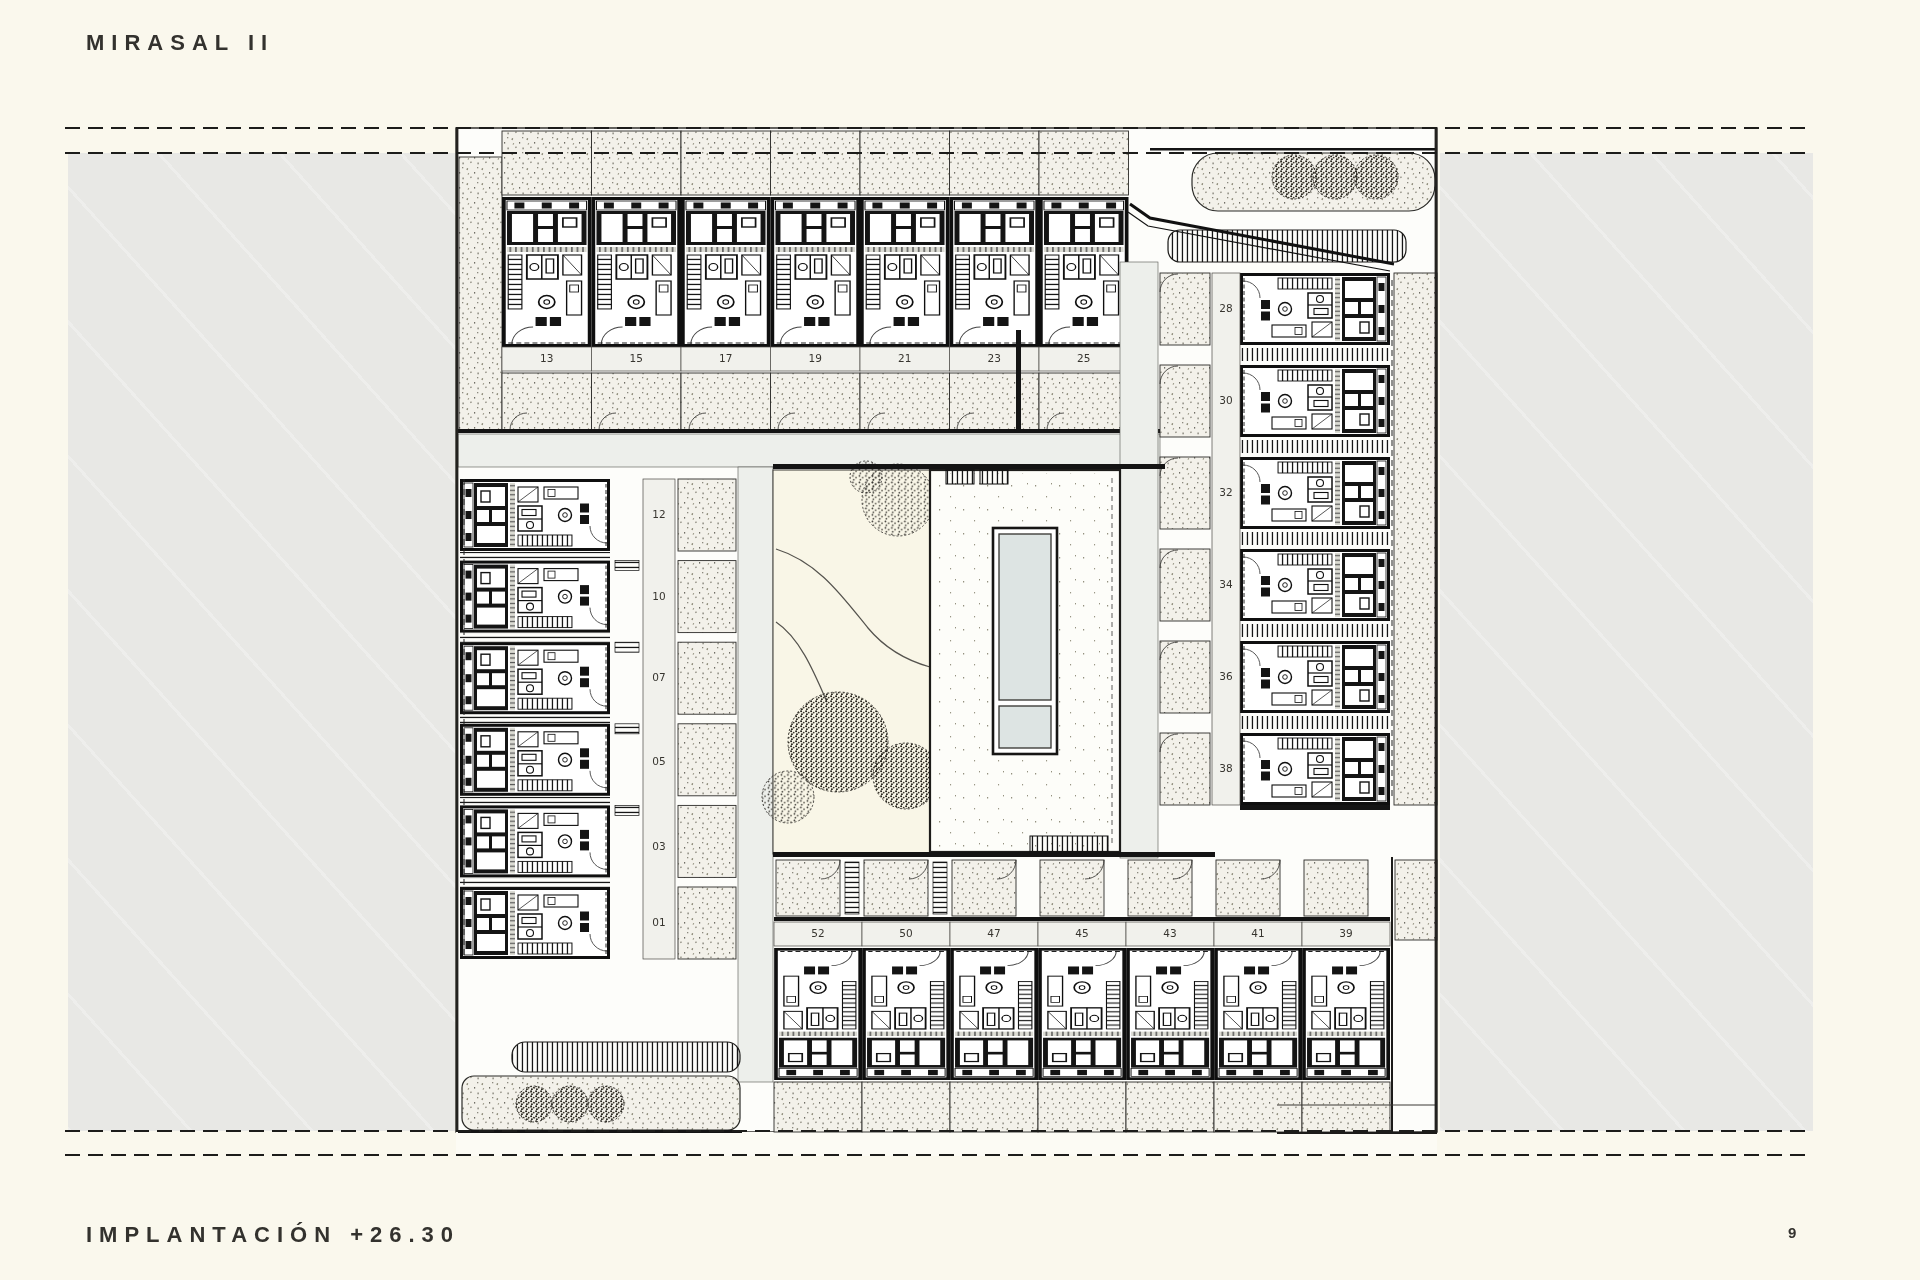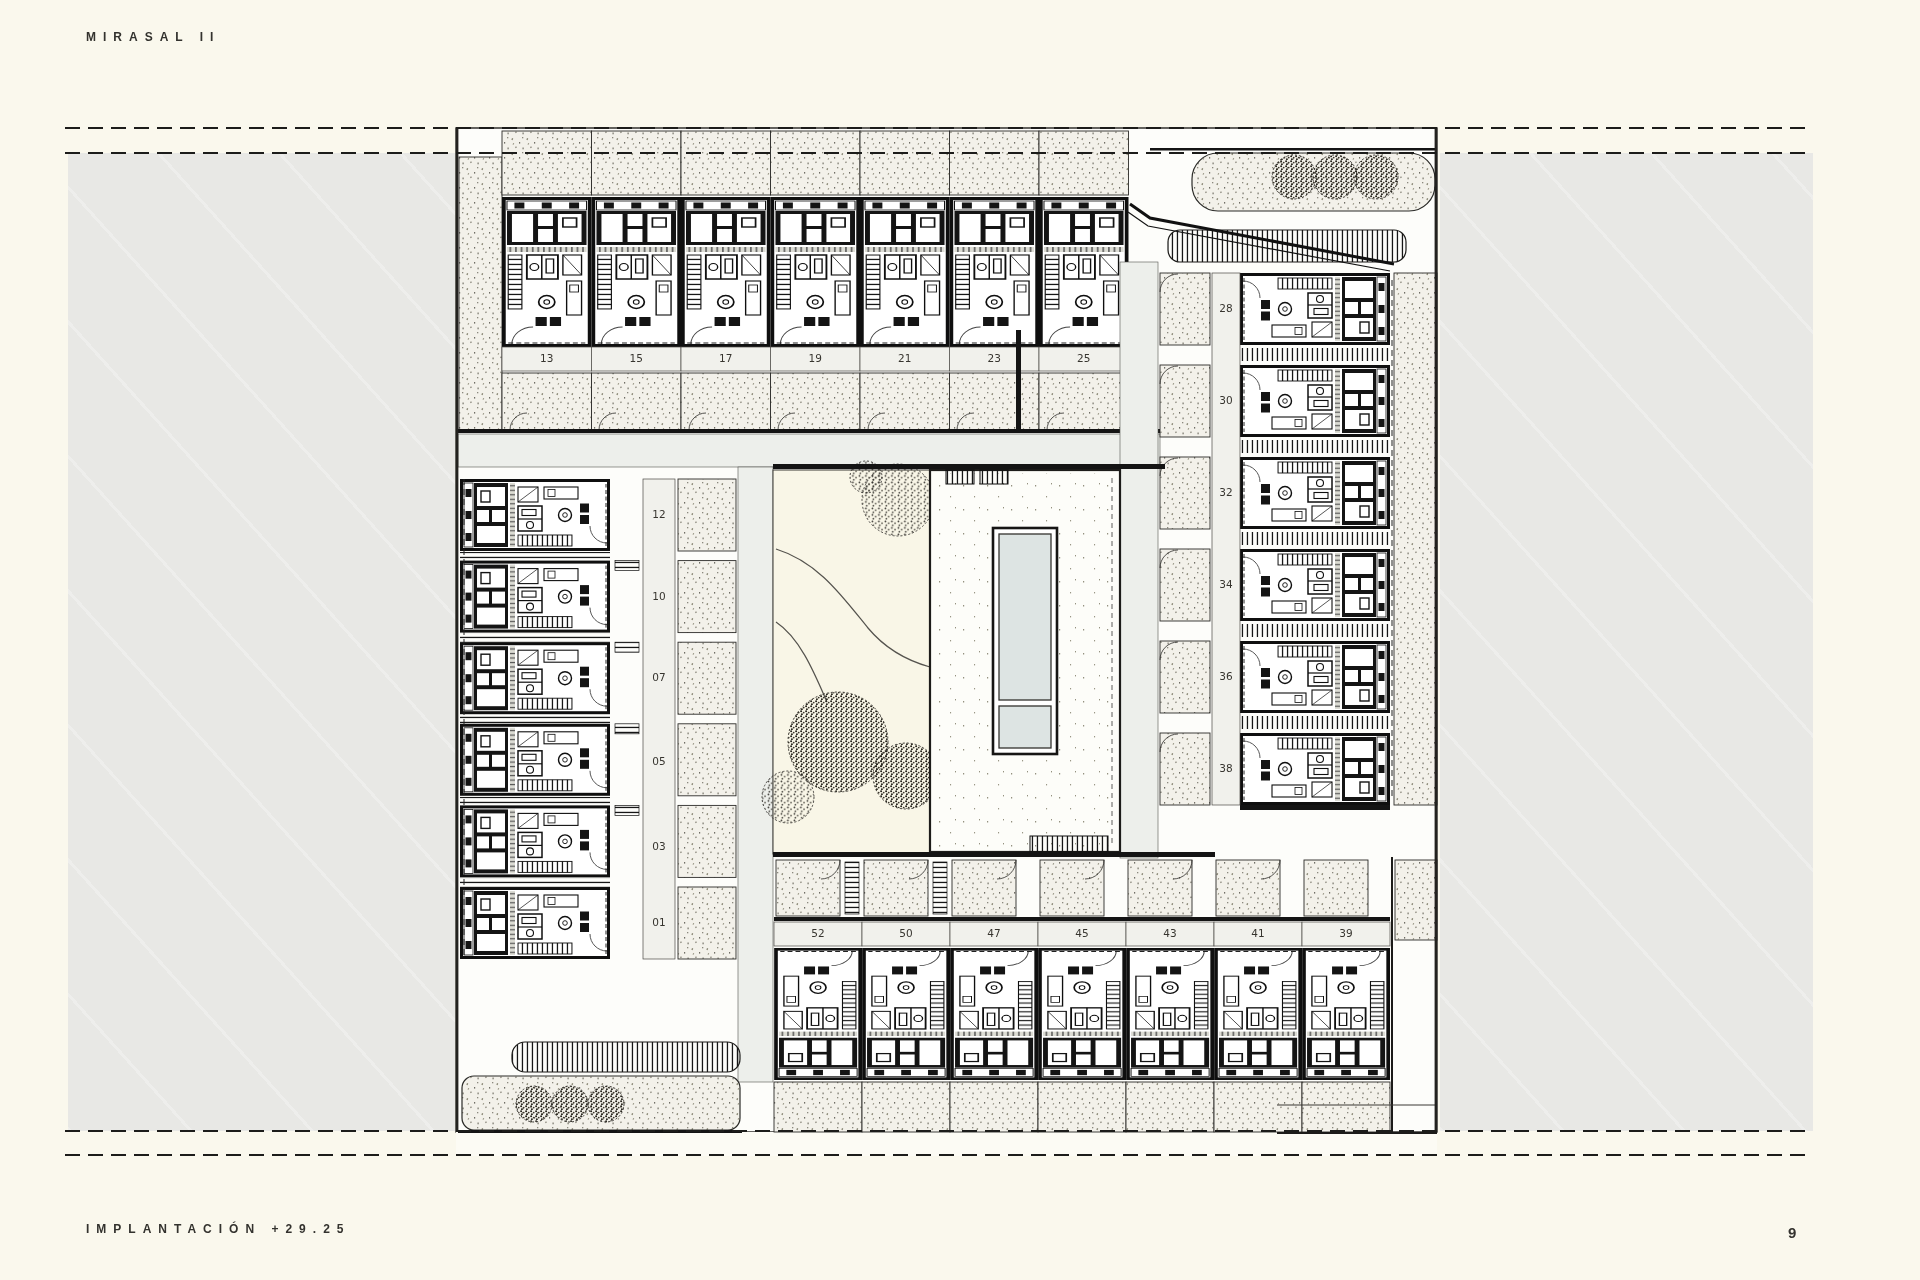--- a/index.html
+++ b/index.html
@@ -2,21 +2,21 @@
 <html style="--page_bg: #faf8ed; --panel_gray: #e8e8e5; --plan_bg: #fdfdfa; --stipple_bg: #f3f1ea; --garden_bg: #f9f6e7; --pool_water: #dde4e3; --corridor_gray: #edefeb; --cell_gray: #f1f1ec; --ink: #141414;"><head>
 <meta charset="utf-8">
 <style>
   html,body{margin:0;padding:0;}
   body{
     width:1920px;height:1280px;position:relative;overflow:hidden;
     background:var(--page_bg,#faf8ed);
     font-family:"Liberation Sans","DejaVu Sans",sans-serif;
   }
   .sheet-label{
-    position:absolute;color:#33322e;font-size:12px;font-weight:600;
+    position:absolute;color:#33322e;font-size:22px;font-weight:600;
     letter-spacing:7px;white-space:pre;
   }
   .title{left:86px;top:30px;}
   .caption{left:86px;top:1222px;}
   .pageno{
     position:absolute;left:1788px;top:1224px;color:#33322e;
     font-size:15px;font-weight:600;letter-spacing:2px;
   }
   .panel{
     position:absolute;top:153px;height:978px;
@@ -372,14 +372,14 @@
   <rect x="1434.6" y="128" width="2.4" height="1004" fill="#23221f"></rect>
 </svg>
 </div>
 
 <div class="dash d1"></div>
 <div class="dash d2"></div>
 <div class="dash d3"></div>
 <div class="dash d4"></div>
 
 <div class="sheet-label title">MIRASAL II</div>
-<div class="sheet-label caption">IMPLANTACIÓN +29.25</div>
+<div class="sheet-label caption">IMPLANTACIÓN +26.30</div>
 <div class="pageno">9</div>
 
 </body></html>

